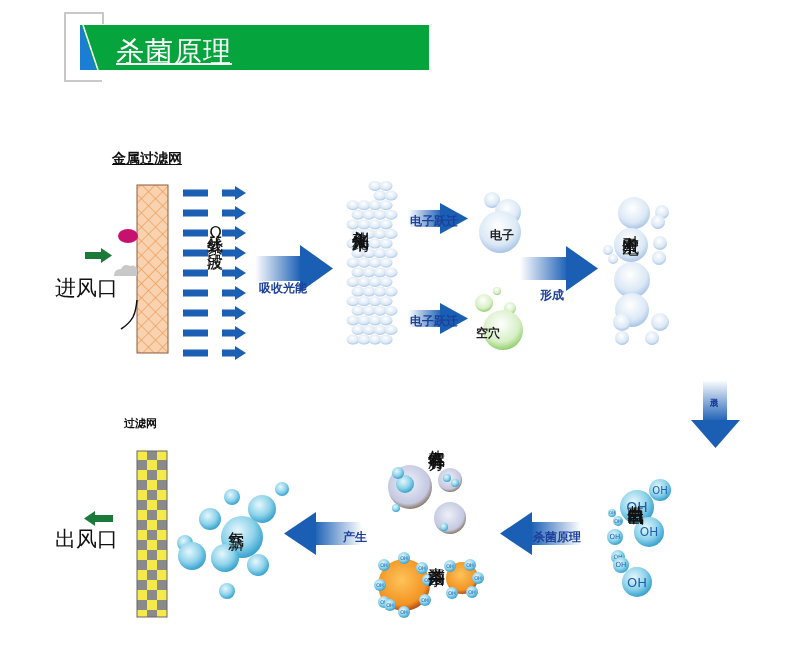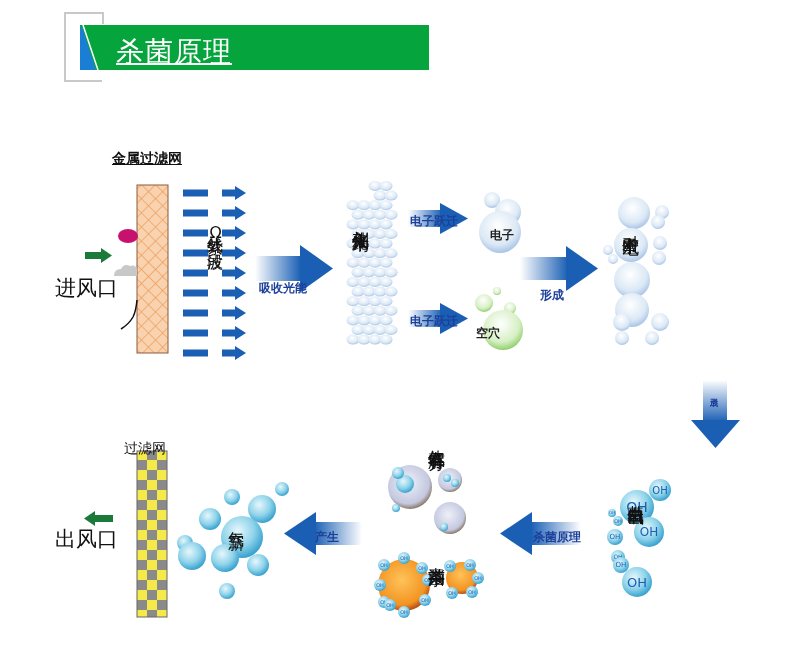--- a/index.html
+++ b/index.html
@@ -355,16 +355,16 @@
 <div class="abs arrow-label" style="left:540px;top:263px;margin-top:24px;">形成</div>
 <div class="abs vtext" style="left:622px;top:226px;font-size:17px;">电子空穴对</div>
 
 <div class="abs vtext arrow-label" style="left:709px;top:392px;font-size:8px;letter-spacing:0;">形成</div>
 <div class="abs vtext" style="left:627px;top:496px;font-size:17px;">氢氧自由基</div>
 
 <div class="abs arrow-label" style="left:533px;top:529px;">杀菌原理</div>
 <div class="abs vtext" style="left:428px;top:441px;font-size:17px;">分解有毒气体</div>
 <div class="abs vtext" style="left:428px;top:557px;font-size:17px;">杀菌消毒</div>
 
-<div class="abs arrow-label" style="left:315px;top:529px;">产生</div>
+<div class="abs arrow-label" style="left:343px;top:529px;">产生</div>
 <div class="abs vtext" style="left:228px;top:521px;font-size:16px;">新空气</div>
-<div class="abs label" style="left:124px;top:440px;font-weight:normal;font-size:14px;">过滤网</div>
+<div class="abs label" style="left:124px;top:416px;font-weight:bold;font-size:11px;">过滤网</div>
 <div class="abs label" style="left:55px;top:525px;">出风口</div>
 
 </body></html>

